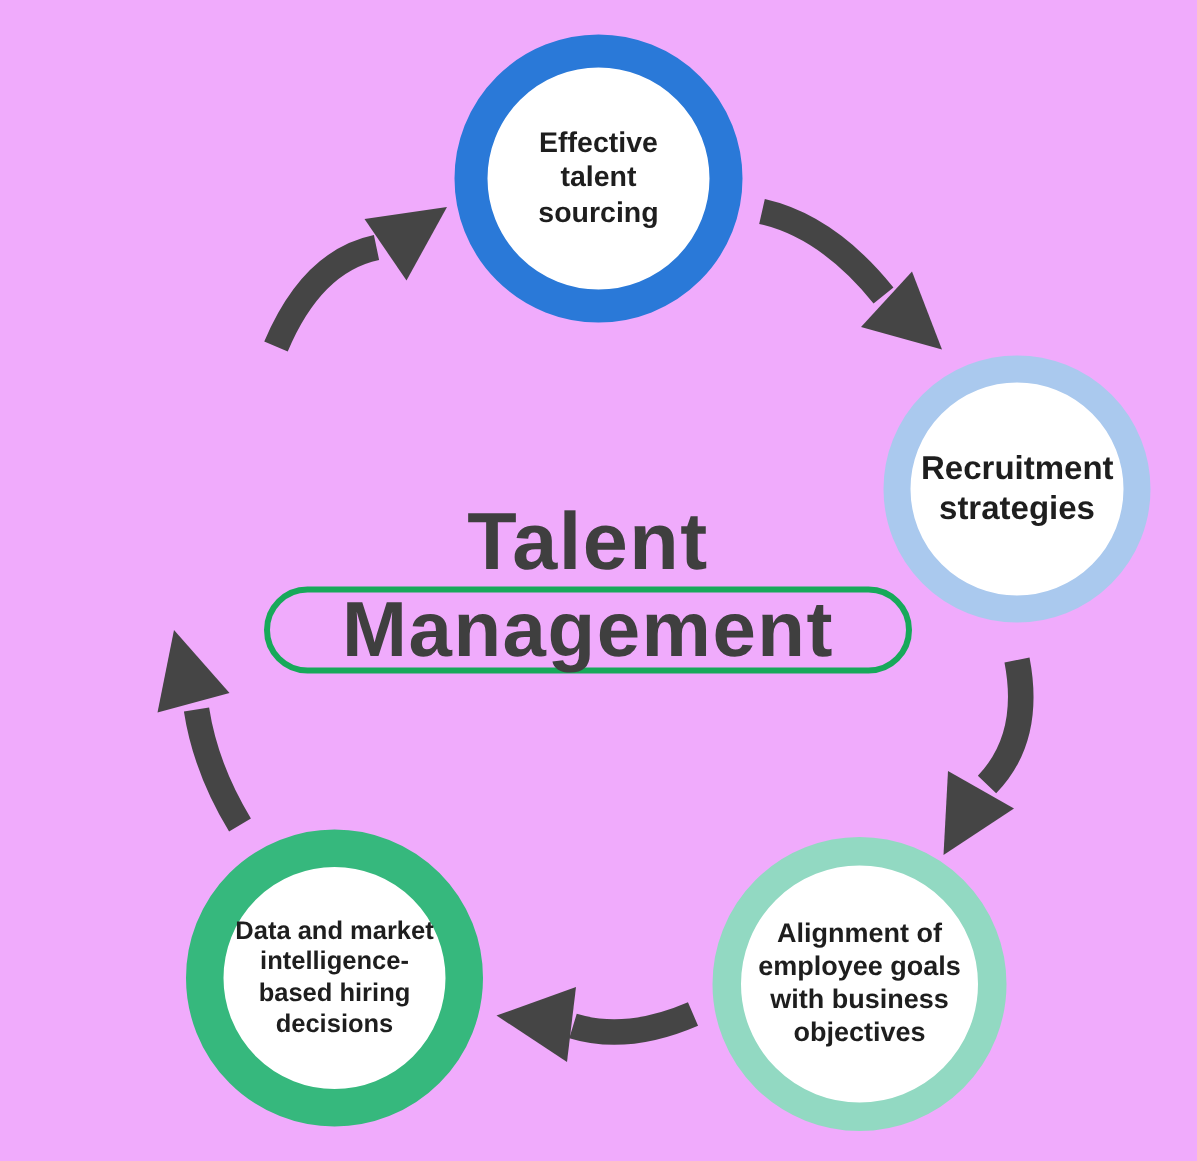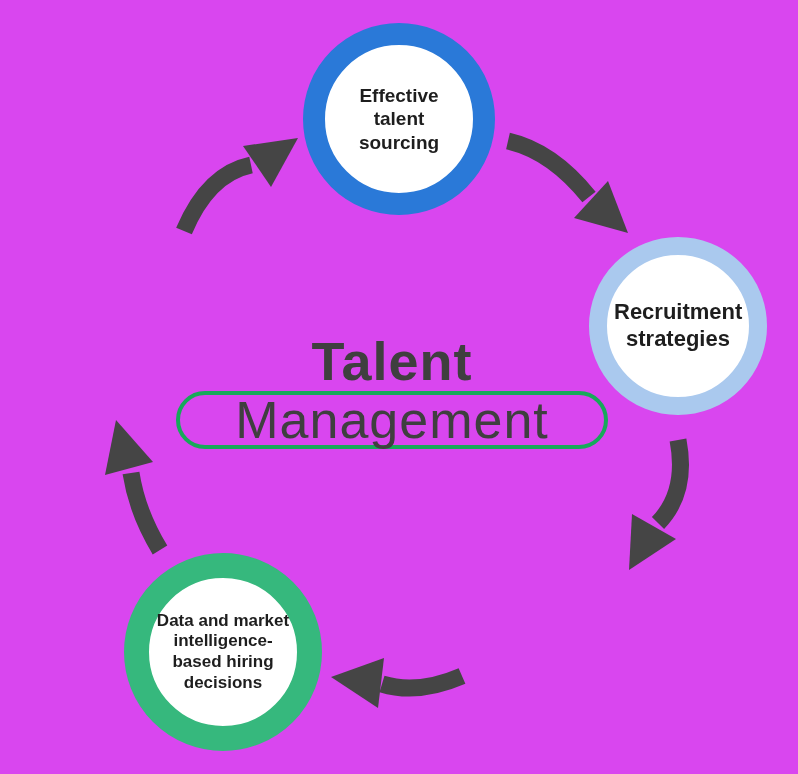--- a/index.html
+++ b/index.html
@@ -1,19 +1,19 @@
 <!DOCTYPE html>
 <html><head>
 <meta charset="utf-8">
 <style>
   html,body{margin:0;padding:0;background:#ffffff;}
   .stage{
     position:relative;
     width:798px;height:774px;
-    background:#d946ef;
+    background:#f0abfc;
     font-family:"Liberation Sans", sans-serif;
     overflow:hidden;
   }
   
   .node{
     position:absolute;
     border-radius:50%;
     border-style:solid;
     box-sizing:border-box;
     background:#ffffff;
@@ -44,21 +44,21 @@
   .title-pill{
     margin-top:3px;
     height:58px;
     border:4px solid #17a95a;
     border-radius:31px;
     box-sizing:border-box;
     display:flex;align-items:center;justify-content:center;
     overflow:visible;
   }
   .title-pill span{
-    font-size:52px;font-weight:400;letter-spacing:1px;line-height:1;
+    font-size:52px;font-weight:700;letter-spacing:1px;line-height:1;
     white-space:nowrap;
   }
   
   .arrows{
     position:absolute;left:0;top:0;width:798px;height:774px;
     pointer-events:none;
   }
   .arrows .tail{fill:none;stroke:#454545;stroke-width:17;stroke-linecap:butt;}
   .arrows polygon{fill:#454545;}
 </style>
@@ -68,20 +68,23 @@
 <div class="stage">
 
   <div class="node node-top" style="border-color: rgb(42, 121, 216);">
     <span class="node-label">Effective talent sourcing</span>
   </div>
 
   <div class="node node-right" style="border-color: rgb(170, 201, 238);">
     <span class="node-label">Recruitment strategies</span>
   </div>
 
+  <div class="node node-bottom-right" style="border-color: rgb(146, 217, 194);">
+    <span class="node-label">Alignment of employee goals with business objectives</span>
+  </div>
 
   <div class="node node-bottom-left" style="border-color: rgb(54, 184, 125);">
     <span class="node-label">Data and market intelligence-based hiring decisions</span>
   </div>
 
 
   <div class="title">
     <div class="title-line1">Talent</div>
     <div class="title-pill" style="border-color: rgb(23, 169, 90);">
       <span>Management</span>

